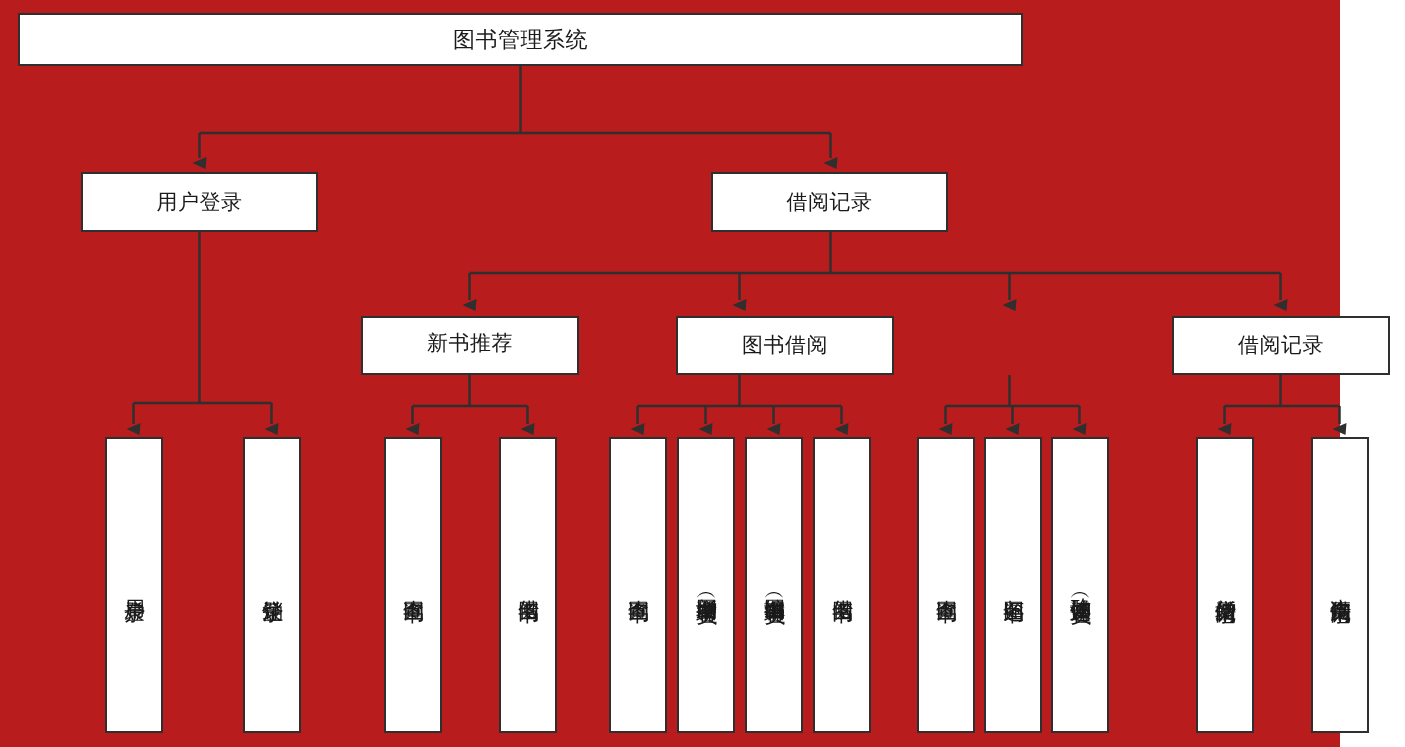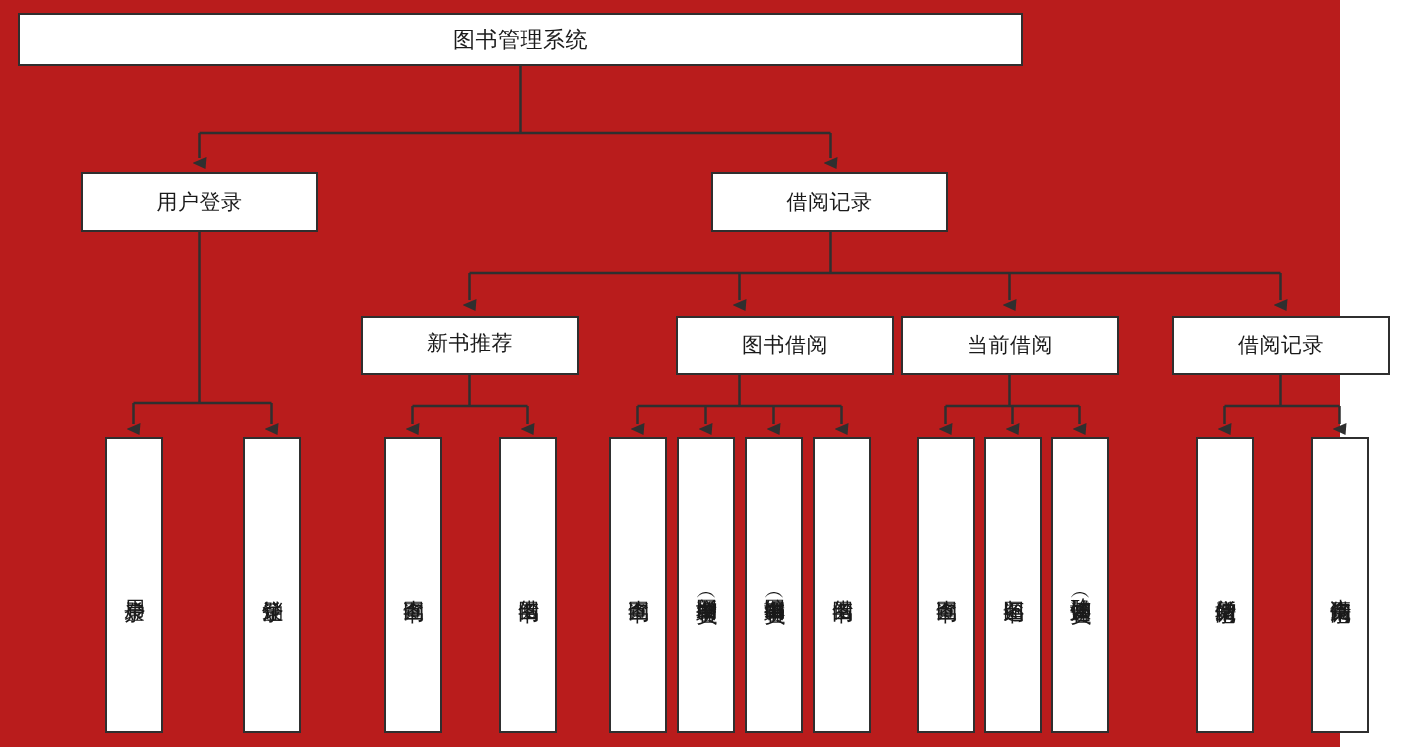--- a/index.html
+++ b/index.html
@@ -148,23 +148,20 @@
   </div>
 
   <div class="node horiz" style="left:361px; top:316px; width:218px; height:59px;font-family:Liberation Mono, monospace;">
     <span class="label">新书推荐</span>
   </div>
 
   <div class="node horiz" style="left:631px; top:316px; width:218px; height:59px;margin-left:45px;">
     <span class="label">图书借阅</span>
   </div>
 
-  <div class="node horiz" style="left:901px; top:316px; width:218px; height:59px;">
-    <span class="label">当前借阅</span>
-  </div>
 
   <div class="node horiz" style="left:1172px; top:316px; width:218px; height:59px;align-items:center;">
     <span class="label">借阅记录</span>
   </div>
 
   <div class="node vert" style="left:105px; top:437px; width:58px; height:296px;">
     <span class="label">用户登录</span>
   </div>
 
   <div class="node vert" style="left:243px; top:437px; width:58px; height:296px;">

